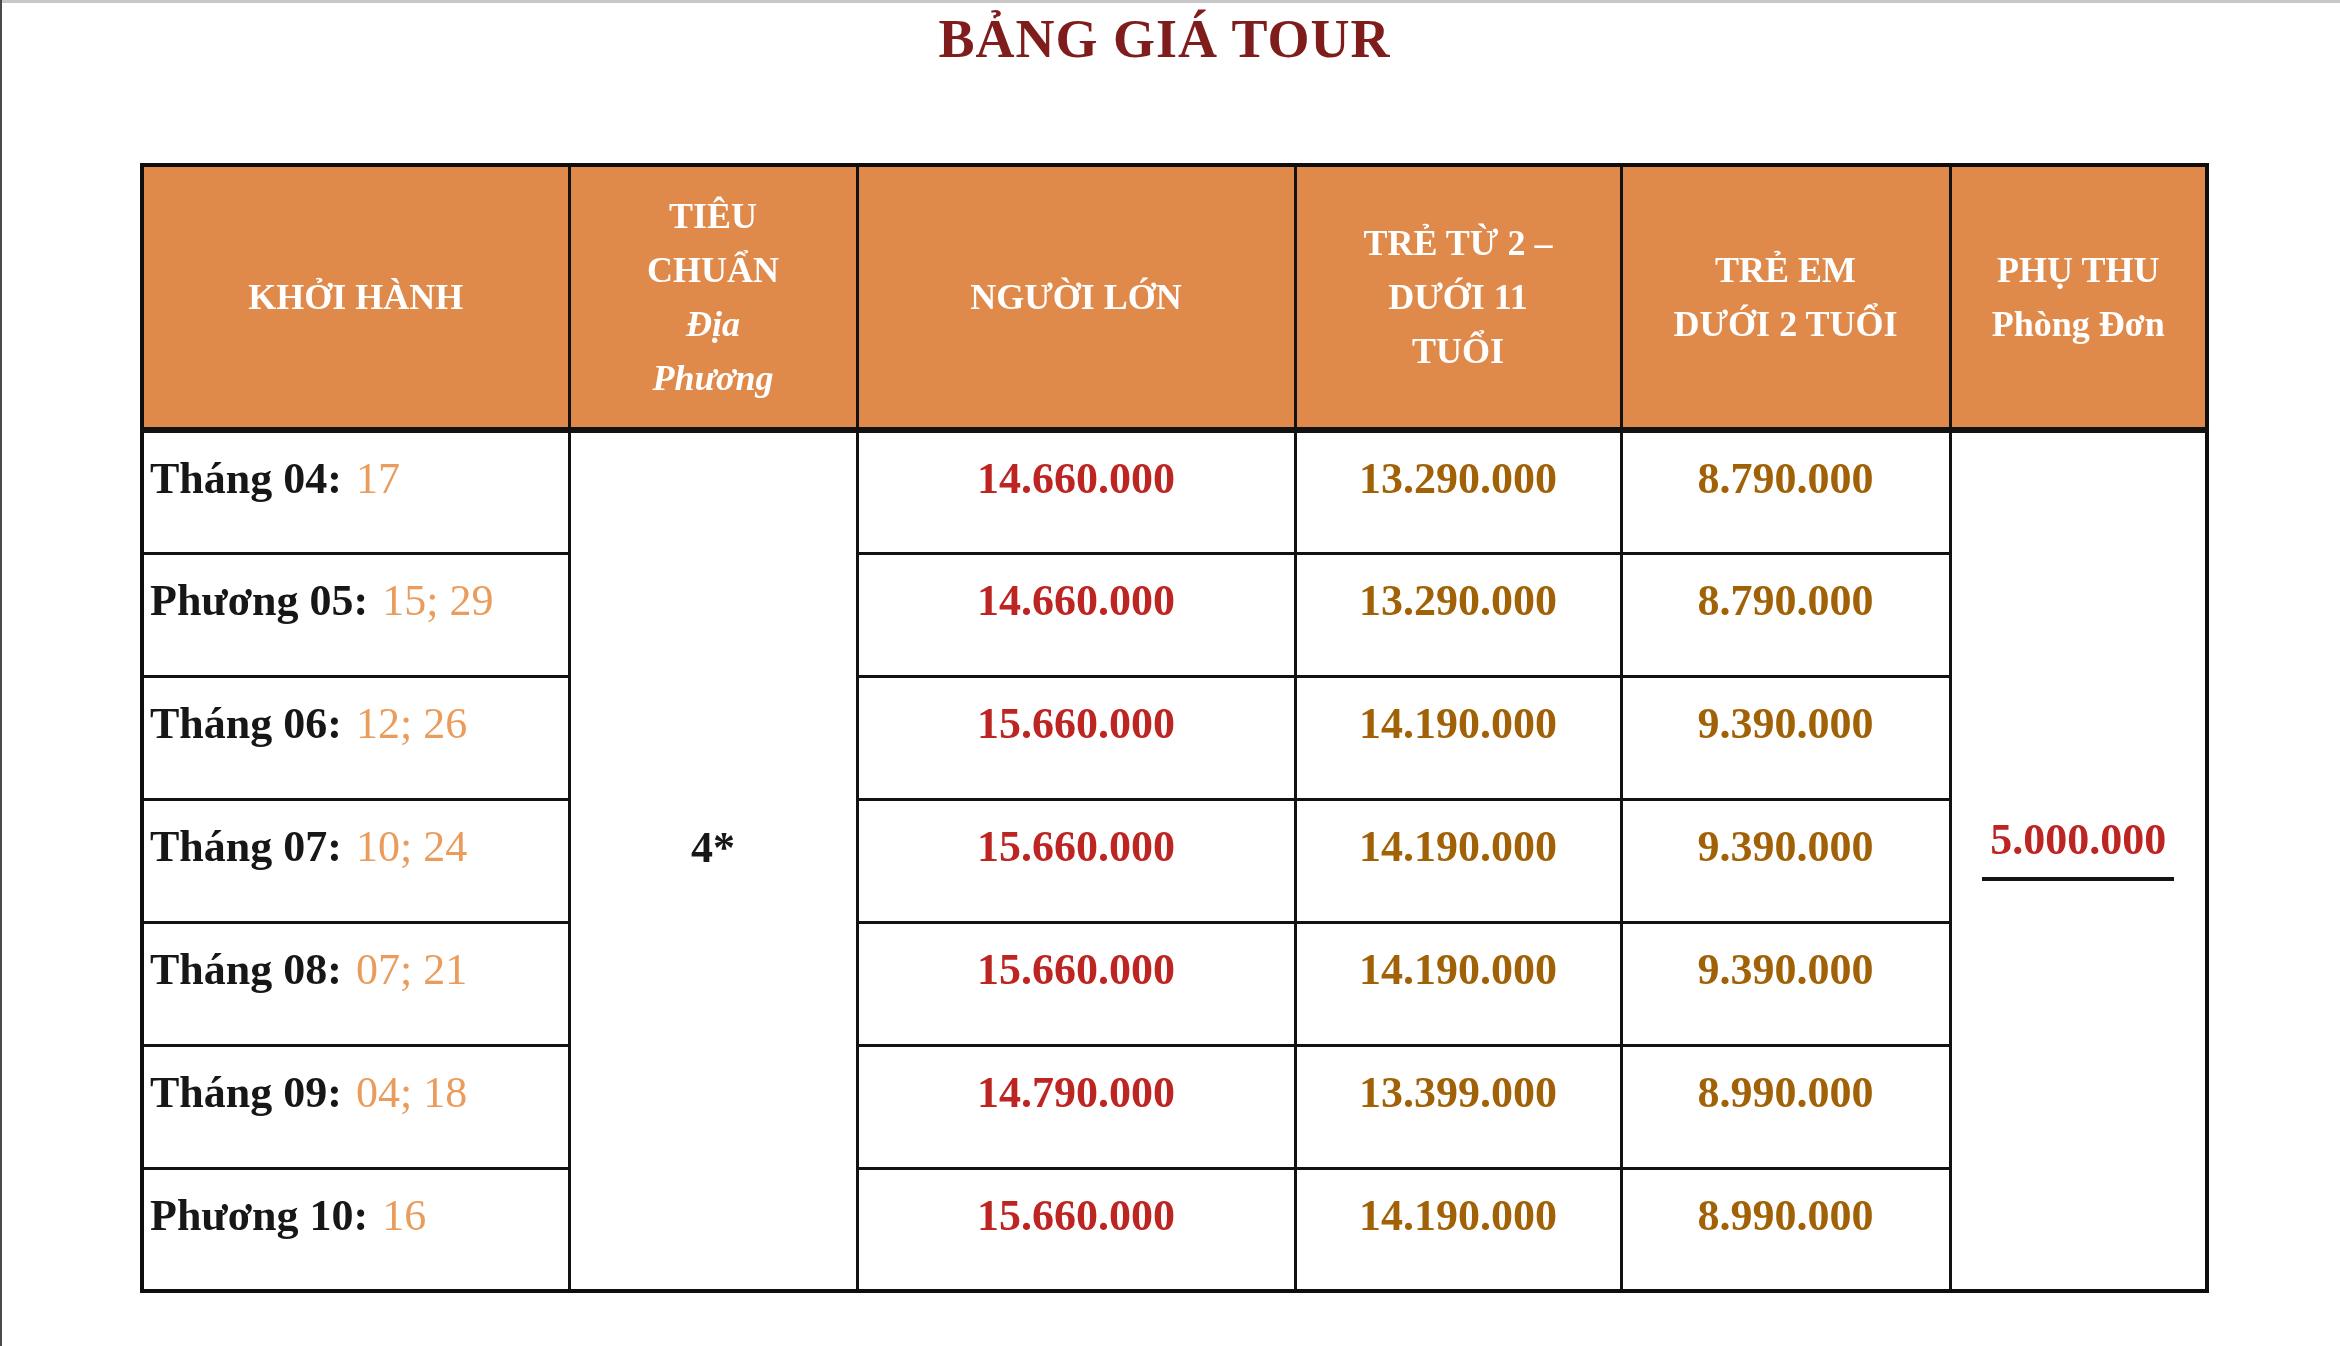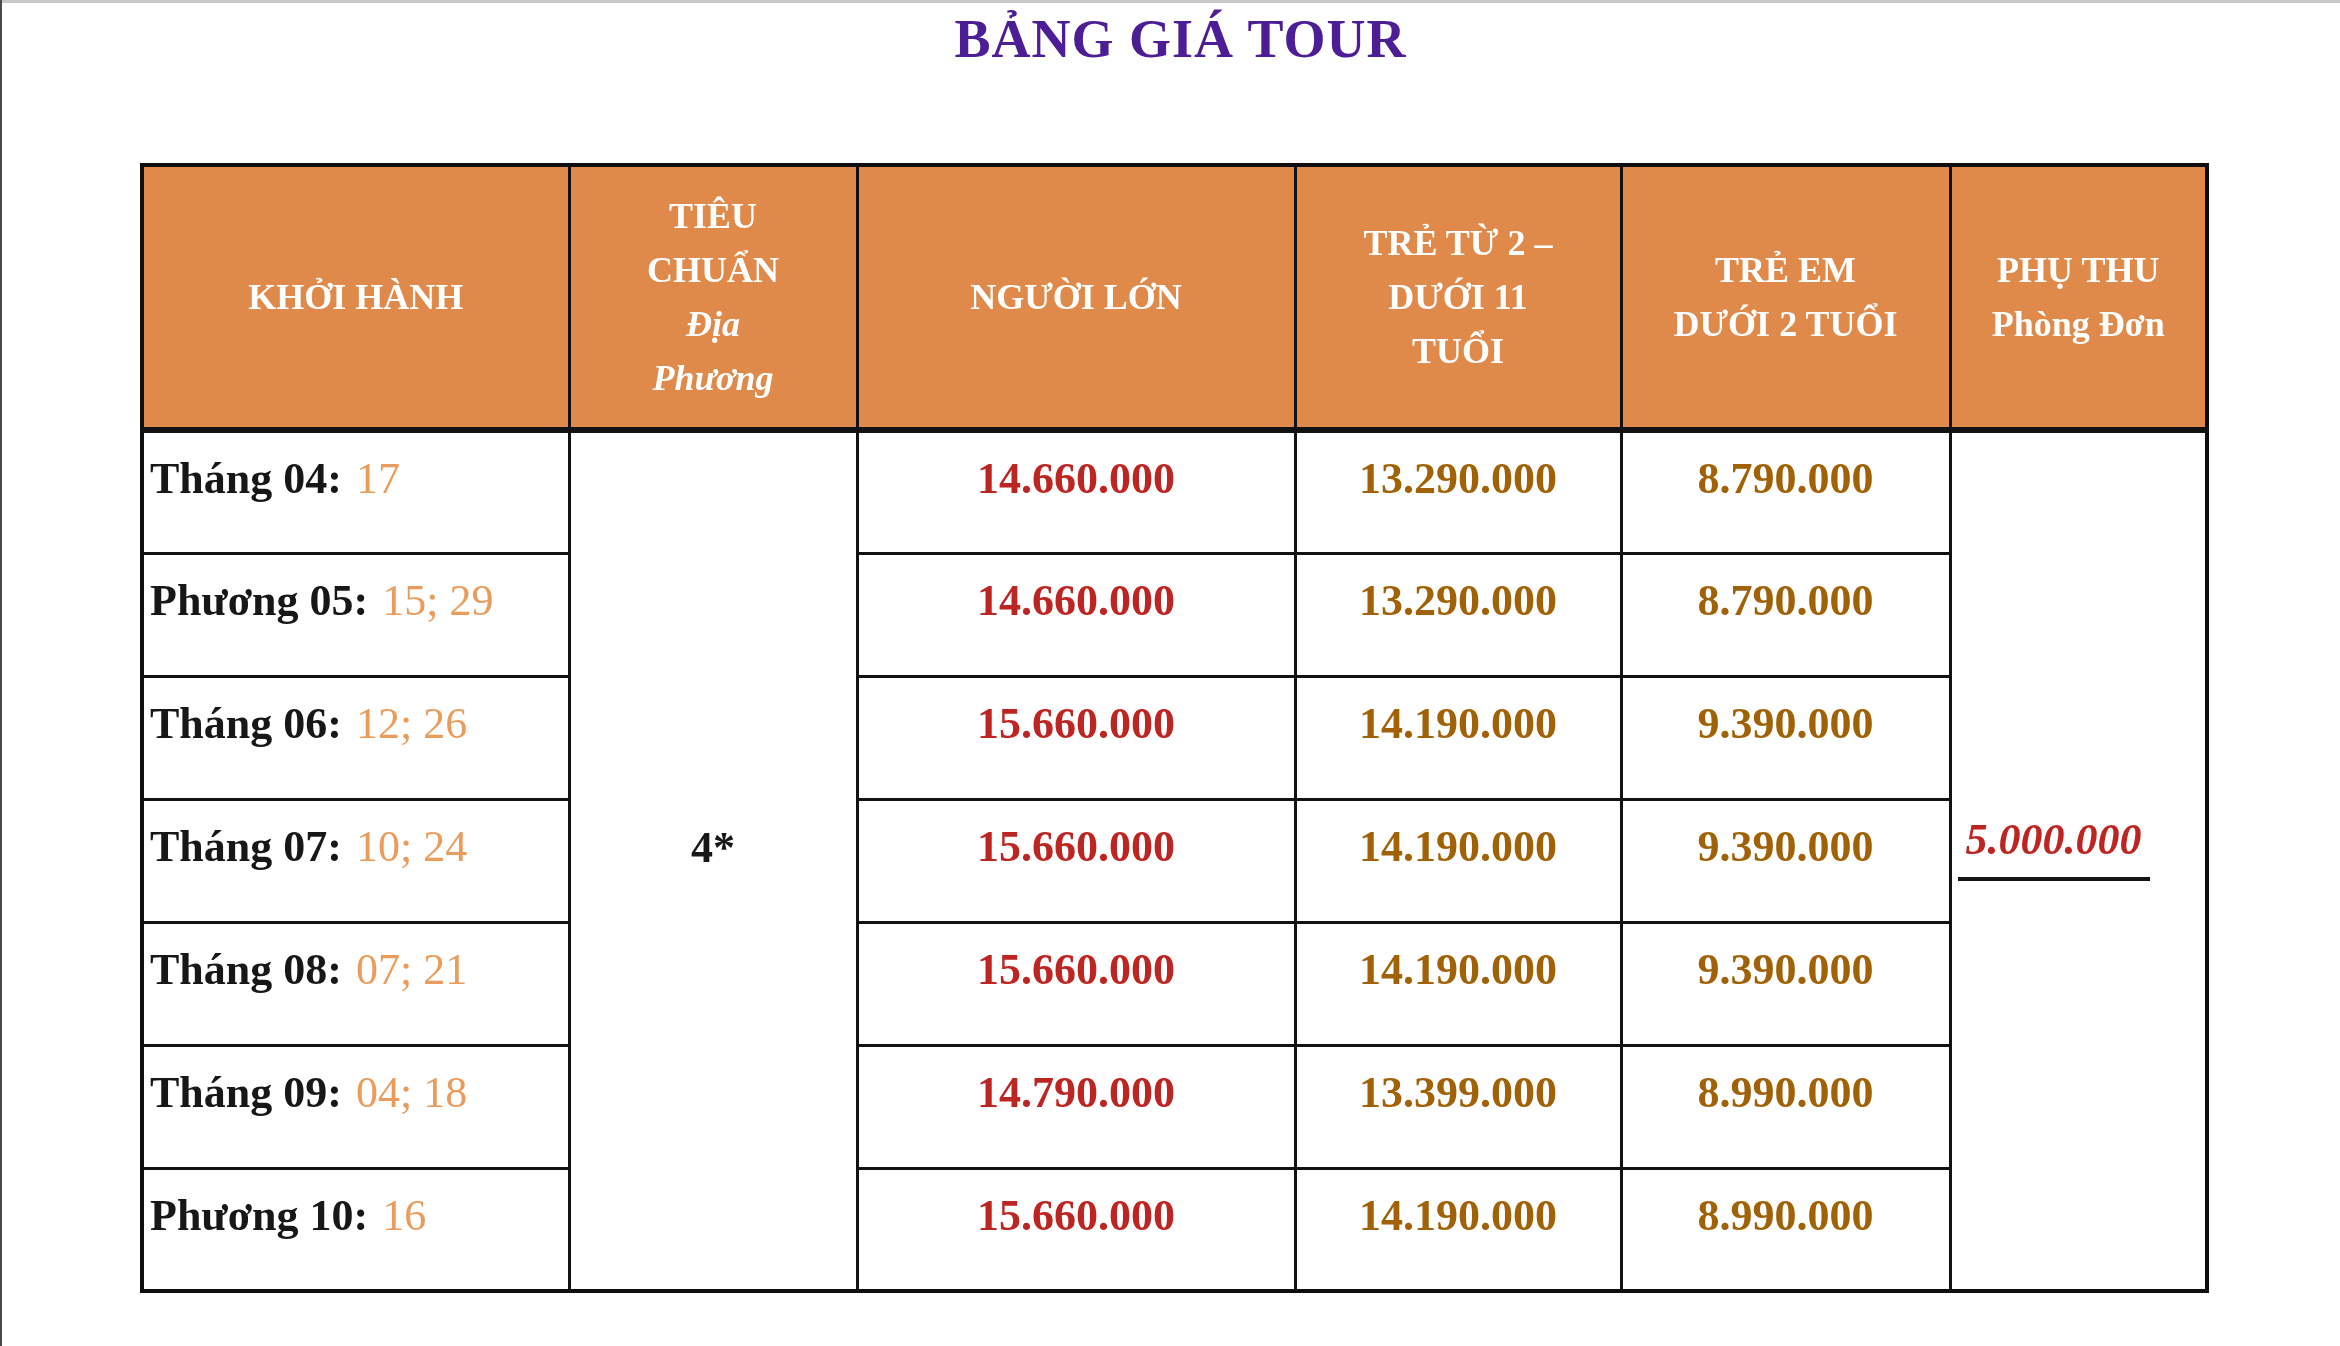--- a/index.html
+++ b/index.html
@@ -12,24 +12,24 @@
   }
   .top-edge-line{
     position:absolute;top:0;left:0;width:2340px;height:3px;
     background:#c8c8c8;
   }
   .left-edge-line{
     position:absolute;top:0;left:0;width:2px;height:1346px;
     background:#4a4a4a;
   }
   .page-title{
-    position:absolute;top:8px;left:148px;width:2065px;
+    position:absolute;top:8px;left:132px;width:2065px;
     text-align:center;
     font-size:54px;font-weight:bold;
-    color:#4c1d95;
+    color:#7f1d1d;
     letter-spacing:1px;
   }
   table.price-table{
     position:absolute;left:140px;top:163px;
     border-collapse:collapse;table-layout:fixed;
     width:2065px;
   }
   table.price-table td,table.price-table th{
     border:3px solid #121212;
     box-sizing:border-box;
@@ -78,24 +78,23 @@
   }
   td.merged-standard{
     text-align:center;
     color:#171717;
     font-size:46px;
     font-weight:bold;
     vertical-align:middle;
     padding:0 0 30px 0;
   }
   td.merged-surcharge{
-    text-align:left;
+    text-align:center;
     vertical-align:middle;
     padding:0 0 30px 0;
-    font-style:italic;
   }
   td.merged-surcharge .surcharge-value{
     display:inline-block;
     color:#bd2523;
     font-size:44px;
     font-weight:bold;
     border-bottom:4px solid #151515;
     padding:0 8px 12px 8px;
   }
 </style>

